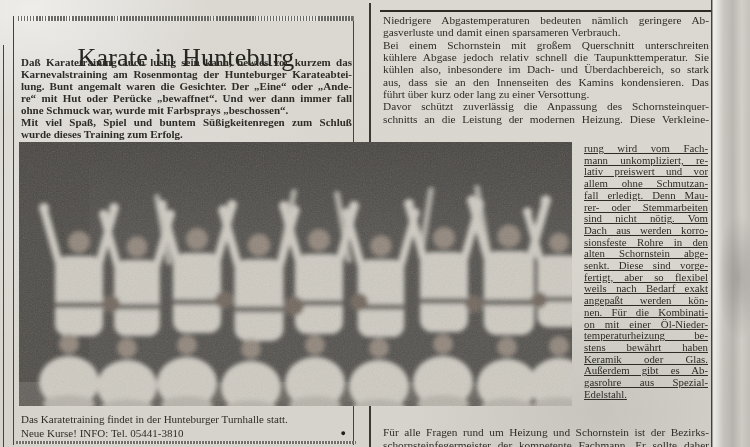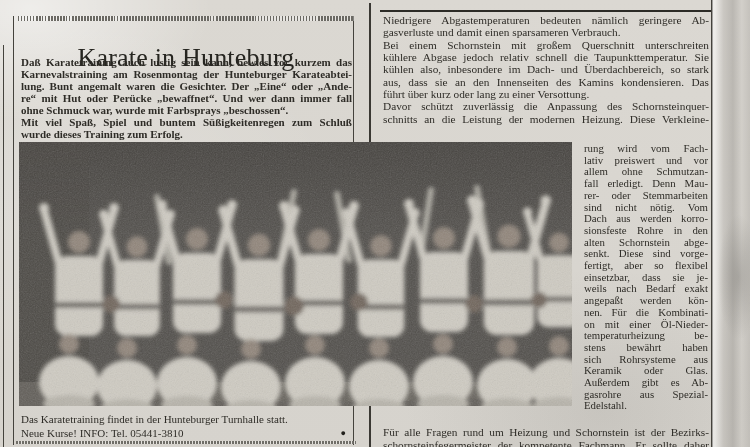--- a/index.html
+++ b/index.html
@@ -28,21 +28,21 @@
   .title{
     position:absolute; left:18px; top:26px; width:336px;
     font-size:26px; font-weight:normal; text-align:center;
     letter-spacing:.2px; color:#262520; line-height:30px;
   }
   .textblock{position:absolute; color:var(--ink);}
   .textblock .line{text-align:justify; text-align-last:justify; white-space:nowrap; overflow:visible;}
   .textblock .line.nj{text-align-last:left;}
   .left-body{left:21px; top:56px; width:331px; font-size:11px; line-height:12px;font-weight:bold;}
   .right-top{left:383px; top:14px; width:326px; font-size:11.3px; line-height:12.35px;}
-  .right-side{left:584px; top:143px; width:124px; font-size:10.8px; line-height:11.7px;}
+  .right-side{left:584px; top:143px; width:124px; font-size:10.8px; line-height:11.7px;text-decoration:underline;}
   .right-bottom{left:383px; top:426px; width:326px; font-size:11.3px; line-height:13px;}
   .caption{left:21px; top:413px; width:331px; font-size:11px; line-height:13.5px;}
   .caption .bullet{float:right; font-size:9px; line-height:13.5px; margin-right:6px; color:#211f1b;}
   .photo{
     position:absolute; left:19px; top:142px; width:553px; height:264px;
     z-index:2; background:var(--photo-bg);
   }
   .photo svg{display:block;}
   .rule-top-right{left:380px; top:10px; width:331px; height:2px; background:#2c2b26;}
   .edge-shade{
@@ -175,38 +175,37 @@
       <div class="line">Bei einem Schornstein mit großem Querschnitt unterschreiten</div>
       <div class="line">kühlere Abgase jedoch relativ schnell die Taupunkttemperatur. Sie</div>
       <div class="line">kühlen also, inbesondere im Dach- und Überdachbereich, so stark</div>
       <div class="line">aus, dass sie an den Innenseiten des Kamins kondensieren. Das</div>
       <div class="line nj">führt über kurz oder lang zu einer Versottung.</div>
       <div class="line">Davor schützt zuverlässig die Anpassung des Schornsteinquer-</div>
       <div class="line">schnitts an die Leistung der modernen Heizung. Diese Verkleine-</div>
     </div>
   <div class="textblock right-side">
       <div class="line">rung wird vom Fach-</div>
+      <div class="line">mann unkompliziert, re-</div>
       <div class="line">lativ preiswert und vor</div>
       <div class="line">allem ohne Schmutzan-</div>
       <div class="line">fall erledigt. Denn Mau-</div>
       <div class="line">rer- oder Stemmarbeiten</div>
       <div class="line">sind nicht nötig. Vom</div>
       <div class="line">Dach aus werden korro-</div>
       <div class="line">sionsfeste Rohre in den</div>
       <div class="line">alten Schornstein abge-</div>
       <div class="line">senkt. Diese sind vorge-</div>
       <div class="line">fertigt, aber so flexibel</div>
-      <div class="line">einsetzbar, dass sie je-</div>
       <div class="line">weils nach Bedarf exakt</div>
       <div class="line">angepaßt werden kön-</div>
       <div class="line">nen. Für die Kombinati-</div>
       <div class="line">on mit einer Öl-Nieder-</div>
       <div class="line">temperaturheizung be-</div>
       <div class="line">stens bewährt haben</div>
-      <div class="line">sich Rohrsysteme aus</div>
       <div class="line">Keramik oder Glas.</div>
       <div class="line">Außerdem gibt es Ab-</div>
       <div class="line">gasrohre aus Spezial-</div>
       <div class="line nj">Edelstahl.</div>
     </div>
   <div class="textblock right-bottom">
       <div class="line">Für alle Fragen rund um Heizung und Schornstein ist der Bezirks-</div>
       <div class="line">schornsteinfegermeister der kompetente Fachmann. Er sollte daher</div>
     </div>
 

